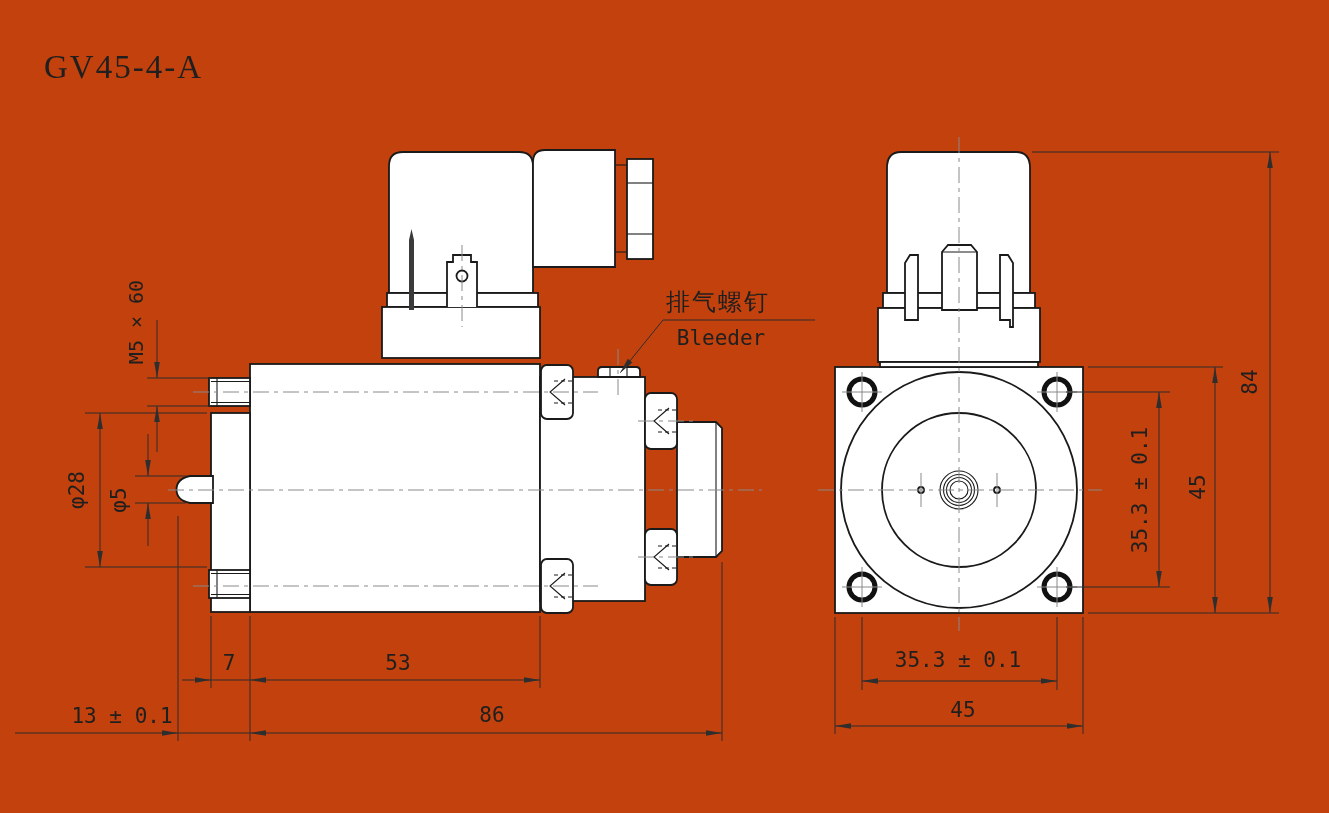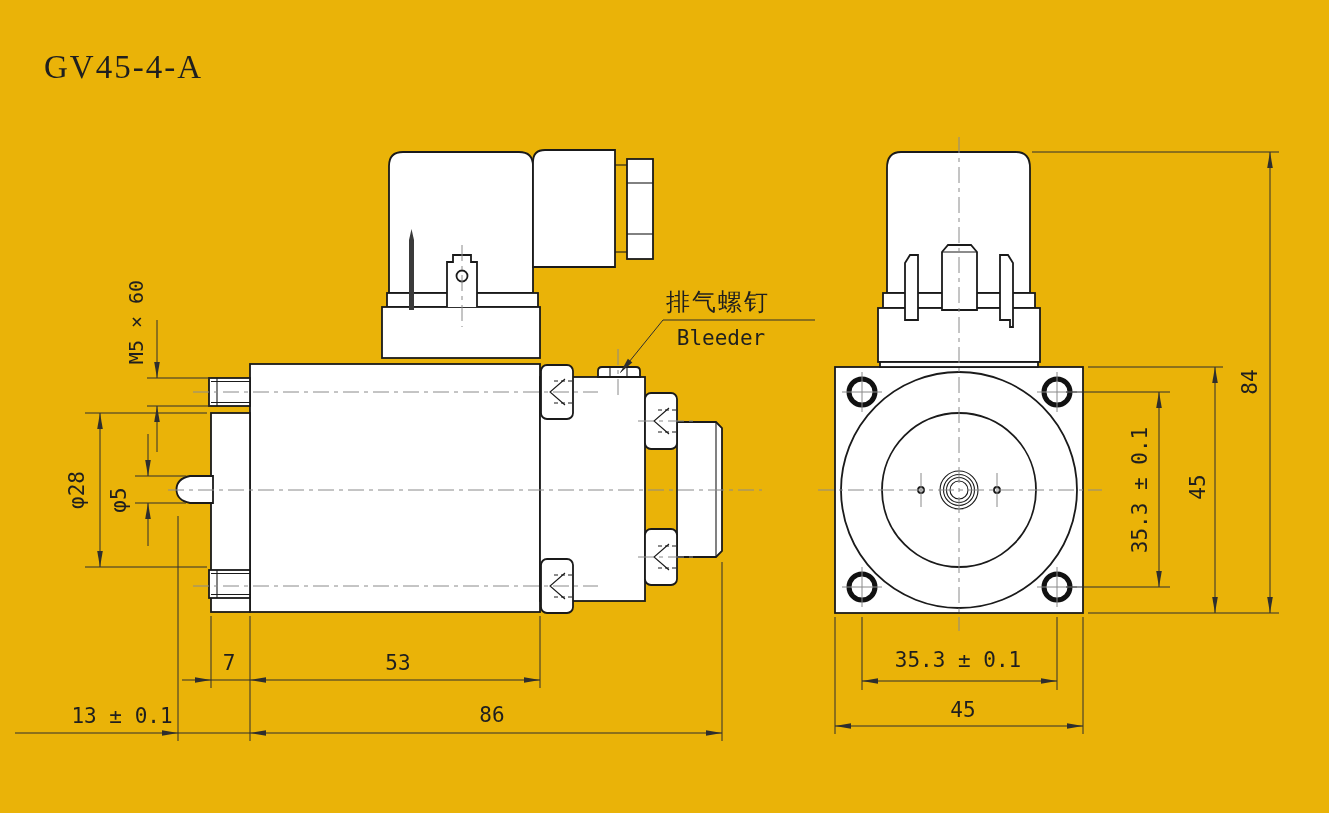--- a/index.html
+++ b/index.html
@@ -1,16 +1,16 @@
 <!DOCTYPE html>
 <html><head>
 <meta charset="utf-8">
 <style>
   html,body{margin:0;padding:0;background:#fff;}
-  .stage{position:relative;width:1329px;height:813px;background:#eab308;overflow:hidden;}
+  .stage{position:relative;width:1329px;height:813px;background:#c2410c;overflow:hidden;}
   svg{display:block;}
   
   .outline{stroke:#1a1a1a;stroke-width:1.8;fill:none;stroke-linejoin:miter;}
   .outline-f{stroke:#1a1a1a;stroke-width:1.8;fill:#ffffff;stroke-linejoin:miter;}
   .thin{stroke:#1a1a1a;stroke-width:1.1;fill:none;}
   .center{stroke:#8a8a8a;stroke-width:1;fill:none;stroke-dasharray:16 5 4 5;}
   .cross{stroke:#8a8a8a;stroke-width:1;fill:none;}
   .dim{stroke:#2e2e2e;stroke-width:1;fill:none;}
   .arrow{fill:#2e2e2e;stroke:none;}
   .thick-ring{stroke:#111;stroke-width:5;fill:none;}

